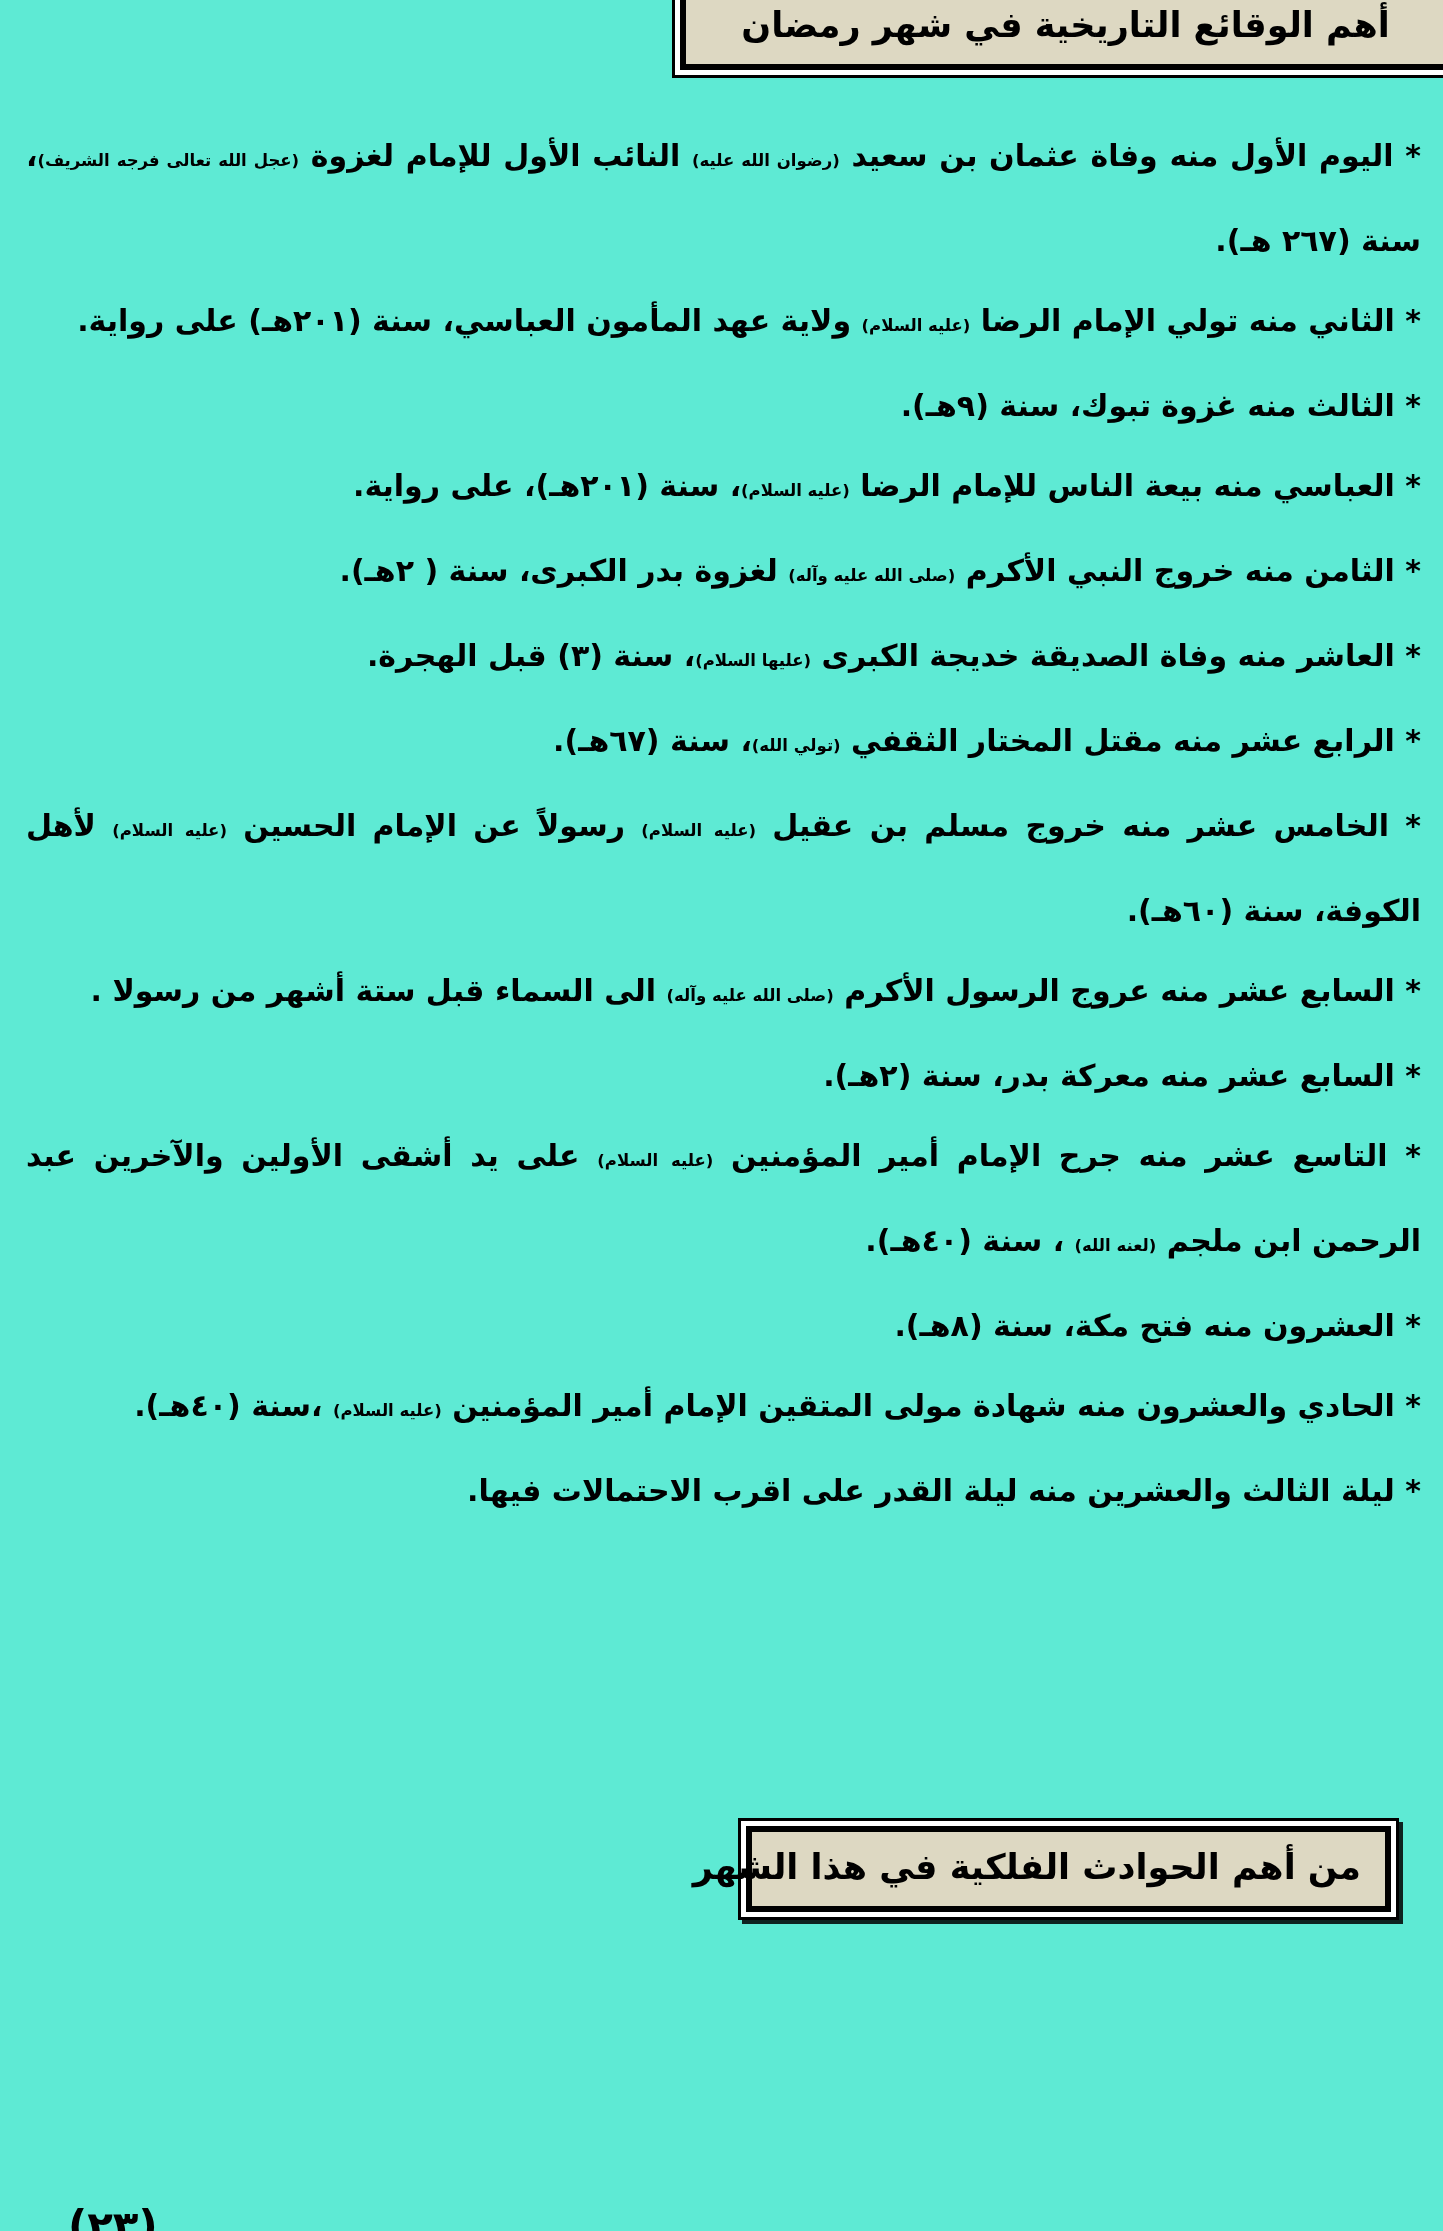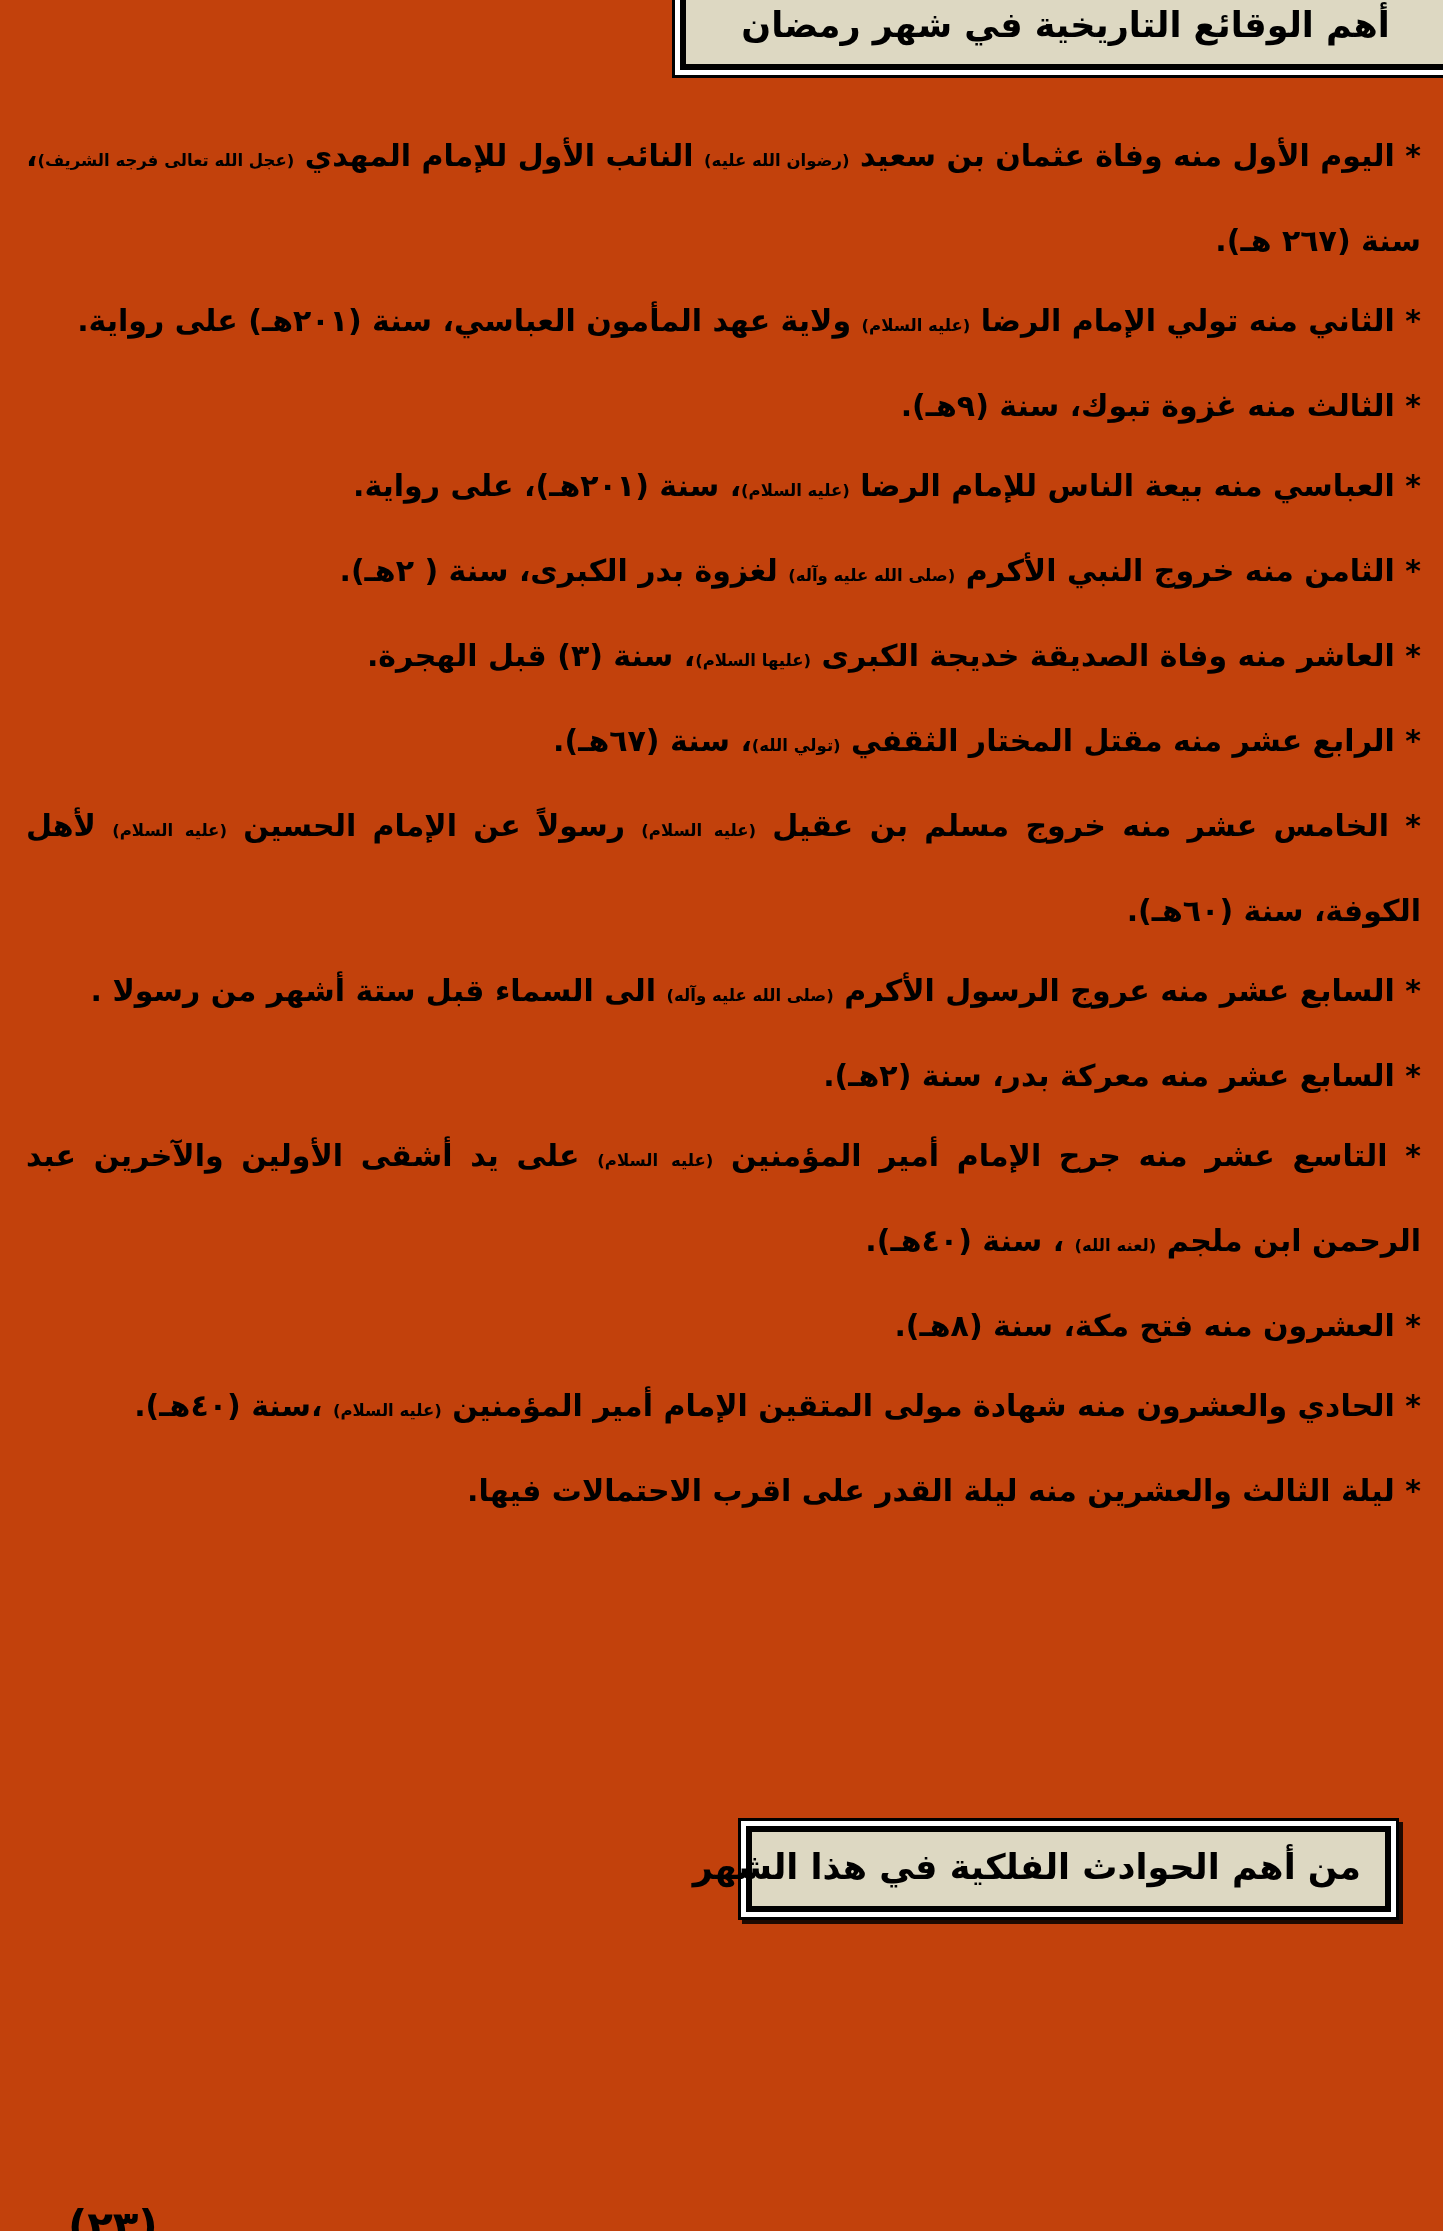--- a/index.html
+++ b/index.html
@@ -1,20 +1,20 @@
 <!DOCTYPE html>
 <html lang="ar" dir="rtl"><head>
 <meta charset="utf-8">
 <style>
   html, body { margin: 0; padding: 0; background: #fff; }
   .page {
     position: relative;
     width: 1443px;
     height: 2231px;
-    background: #c2410c;
+    background: #5eead4;
     overflow: hidden;
     direction: rtl;
     color: #000;
     font-family: "DejaVu Sans", sans-serif;
   }
 
   
   .title-box {
     position: absolute;
     border: 3px solid #000;
@@ -70,21 +70,21 @@
 </head>
 <body>
 
 <div class="page">
 
   <div class="title-box title-box-1">
     <div class="title-inner">أهم الوقائع التاريخية في شهر رمضان</div>
   </div>
 
   <div class="history-list" id="history-list">
-      <div class="event-line"><span class="bullet">* </span><span class="txt">اليوم الأول منه وفاة عثمان بن سعيد </span><span class="honorific">(رضوان الله عليه)</span><span class="txt"> النائب الأول للإمام المهدي </span><span class="honorific">(عجل الله تعالى فرجه الشريف)</span><span class="txt">، سنة (٢٦٧ هـ).</span></div>
+      <div class="event-line"><span class="bullet">* </span><span class="txt">اليوم الأول منه وفاة عثمان بن سعيد </span><span class="honorific">(رضوان الله عليه)</span><span class="txt"> النائب الأول للإمام لغزوة </span><span class="honorific">(عجل الله تعالى فرجه الشريف)</span><span class="txt">، سنة (٢٦٧ هـ).</span></div>
       <div class="event-line"><span class="bullet">* </span><span class="txt">الثاني منه تولي الإمام الرضا </span><span class="honorific">(عليه السلام)</span><span class="txt"> ولاية عهد المأمون العباسي، سنة (٢٠١هـ) على رواية.</span></div>
       <div class="event-line"><span class="bullet">* </span><span class="txt">الثالث منه غزوة تبوك، سنة (٩هـ).</span></div>
       <div class="event-line"><span class="bullet">* </span><span class="txt">العباسي منه بيعة الناس للإمام الرضا </span><span class="honorific">(عليه السلام)</span><span class="txt">، سنة (٢٠١هـ)، على رواية.</span></div>
       <div class="event-line"><span class="bullet">* </span><span class="txt">الثامن منه خروج النبي الأكرم </span><span class="honorific">(صلى الله عليه وآله)</span><span class="txt"> لغزوة بدر الكبرى، سنة ( ٢هـ).</span></div>
       <div class="event-line"><span class="bullet">* </span><span class="txt">العاشر منه وفاة الصديقة خديجة الكبرى </span><span class="honorific">(عليها السلام)</span><span class="txt">، سنة (٣) قبل الهجرة.</span></div>
       <div class="event-line"><span class="bullet">* </span><span class="txt">الرابع عشر منه مقتل المختار الثقفي </span><span class="honorific">(تولي الله)</span><span class="txt">، سنة (٦٧هـ).</span></div>
       <div class="event-line"><span class="bullet">* </span><span class="txt">الخامس عشر منه خروج مسلم بن عقيل </span><span class="honorific">(عليه السلام)</span><span class="txt"> رسولاً عن الإمام الحسين </span><span class="honorific">(عليه السلام)</span><span class="txt"> لأهل الكوفة، سنة (٦٠هـ).</span></div>
       <div class="event-line"><span class="bullet">* </span><span class="txt">السابع عشر منه عروج الرسول الأكرم </span><span class="honorific">(صلى الله عليه وآله)</span><span class="txt"> الى السماء قبل ستة أشهر من رسولا .</span></div>
       <div class="event-line"><span class="bullet">* </span><span class="txt">السابع عشر منه معركة بدر، سنة (٢هـ).</span></div>
       <div class="event-line"><span class="bullet">* </span><span class="txt">التاسع عشر منه جرح الإمام أمير المؤمنين </span><span class="honorific">(عليه السلام)</span><span class="txt"> على يد أشقى الأولين والآخرين عبد الرحمن ابن ملجم </span><span class="honorific">(لعنه الله)</span><span class="txt"> ، سنة (٤٠هـ).</span></div>

